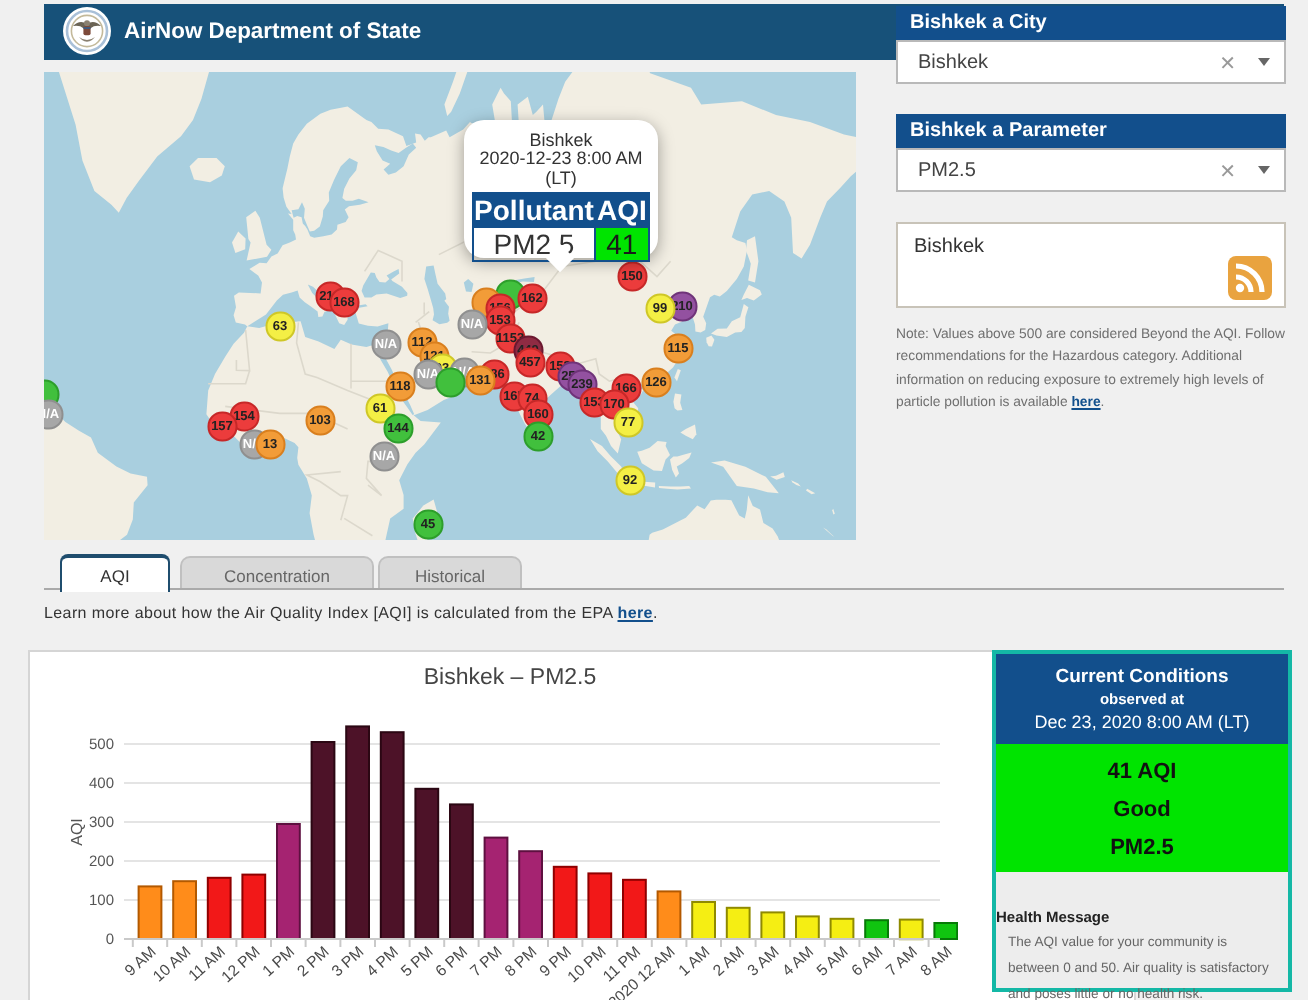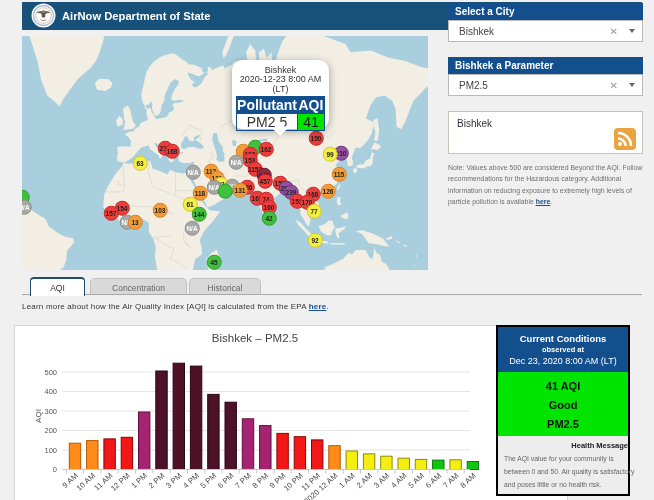--- a/index.html
+++ b/index.html
@@ -159,21 +159,21 @@
   <tr>
             <td style="border:1px solid #124f8c;height:15px;color:#333">PM2.5</td>
    <td style="border:1px solid #124f8c;background:#00e400;color:#1a1a1a">41</td>
           </tr>
  </tbody>
       </table>
  <div style="position:absolute;left:43px;bottom:-5px;width:10px;height:10px;background:#fff;transform:rotate(45deg)"></div>
 </div>
 </div>
 
-<div class="shead" style="top:3px">Select a City</div>
+<div class="shead" style="top:3px">Bishkek a City</div>
 <div class="ssel" style="top:20px">Bishkek<span class="ic">✕</span><span class="ar"></span></div>
 <div class="shead" style="top:57px">Bishkek a Parameter</div>
 <div class="ssel" style="top:74px">PM2.5<span class="ic">✕</span><span class="ar"></span></div>
 <div class="abs" style="left:448px;top:111px;width:195px;height:43px;background:#fff;border:1px solid #c8c3b8">
  <div style="font-size:10px;color:#333;padding:6px 0 0 8px">Bishkek</div>
  <svg style="position:absolute;right:6px;bottom:3px" width="22" height="22" viewBox="0 0 22 22">
   <rect width="22" height="22" rx="4" fill="#e9a33f"></rect>
   <circle cx="6" cy="16" r="2.1" fill="#fff"></circle>
   <path d="M4,10.5 A 7.5,7.5 0 0 1 11.5,18" fill="none" stroke="#fff" stroke-width="2.6"></path>
   <path d="M4,5 A 13,13 0 0 1 17,18" fill="none" stroke="#fff" stroke-width="2.6"></path>
@@ -273,23 +273,23 @@
       <text transform="translate(374.9,150.5) rotate(-42)" text-anchor="end" font-size="7.8" fill="#4a4a4a">3 AM</text>
       <text transform="translate(392.2,150.5) rotate(-42)" text-anchor="end" font-size="7.8" fill="#4a4a4a">4 AM</text>
       <text transform="translate(409.5,150.5) rotate(-42)" text-anchor="end" font-size="7.8" fill="#4a4a4a">5 AM</text>
       <text transform="translate(426.8,150.5) rotate(-42)" text-anchor="end" font-size="7.8" fill="#4a4a4a">6 AM</text>
       <text transform="translate(444.1,150.5) rotate(-42)" text-anchor="end" font-size="7.8" fill="#4a4a4a">7 AM</text>
       <text transform="translate(461.4,150.5) rotate(-42)" text-anchor="end" font-size="7.8" fill="#4a4a4a">8 AM</text>
 <line x1="47" y1="143.5" x2="455" y2="143.5" stroke="#c9c9c9" stroke-width="1"></line>
 </svg>
 </div>
 
-<div class="abs" style="left:496px;top:325px;width:134px;height:171px;background:#ededed;border:2px solid #000000">
+<div class="abs" style="left:496px;top:325px;width:150px;height:171px;background:#ededed;border:2px solid #14b8a6">
  <div style="background:#124f8c;color:#fff;text-align:center;height:45px">
   <div style="font-size:9.5px;font-weight:bold;padding-top:6px">Current Conditions</div>
   <div style="font-size:7.5px;font-weight:bold;padding-top:1px">observed at</div>
   <div style="font-size:9px;font-weight:normal;padding-top:2px">Dec 23, 2020 8:00 AM (LT)</div>
  </div>
  <div style="background:#00e400;color:#111;text-align:center;height:64px;font-size:11px;font-weight:bold;line-height:19px;padding-top:5px">41 AQI<br>Good<br>PM2.5</div>
  <div>
-  <div style="font-size:7.5px;font-weight:bold;color:#222;text-align:right;padding-top:5px">Health Message</div>
+  <div style="font-size:7.5px;font-weight:bold;color:#222;text-align:left;padding-top:18px">Health Message</div>
   <div style="font-size:6.8px;color:#666;line-height:12.8px;padding:3px 0 0 6px;white-space:nowrap">The AQI value for your community is<br>between 0 and 50. Air quality is satisfactory<br>and poses little or no health risk.</div>
  </div>
 </div>
 </body></html>

